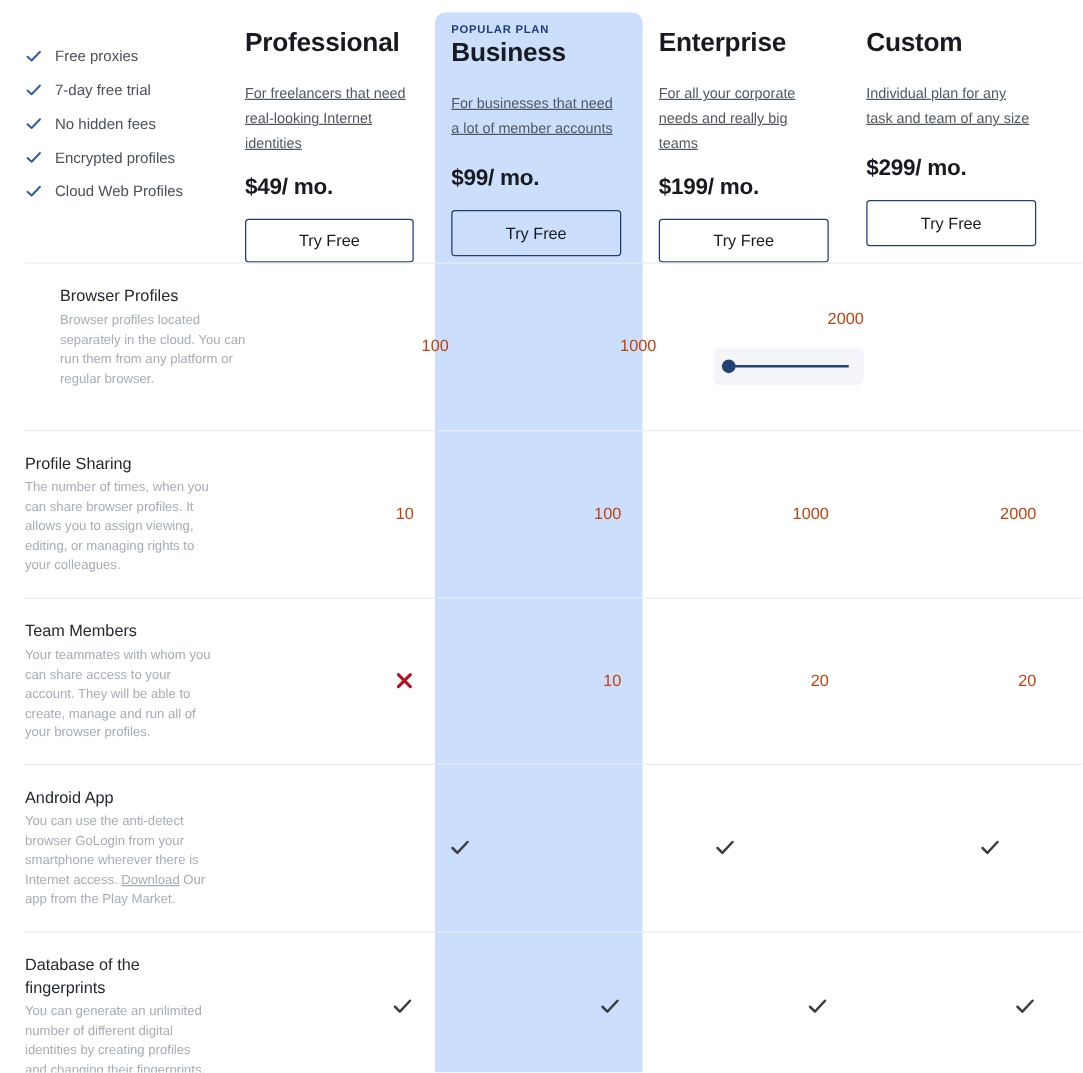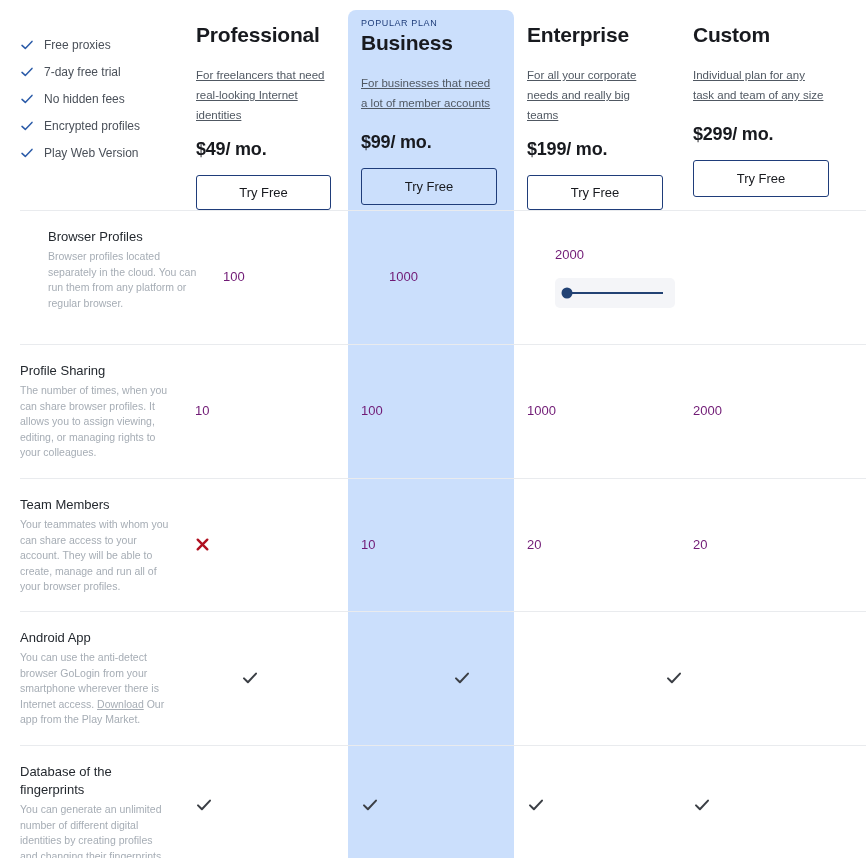--- a/index.html
+++ b/index.html
@@ -90,21 +90,21 @@
   .benefit-label {
     font-size: 12px;
     color: #4a5059;
     line-height: 14px;
     white-space: nowrap;
   }
 
   
   .popular-tag {
     font-size: 9px;
-    font-weight: normal;
+    font-weight: bold;
     letter-spacing: 0.6px;
     color: #1f3d7a;
     margin-top: 18px;
     margin-bottom: 2px;
     text-transform: uppercase;
   }
   .plan-name {
     font-size: 21px;
     font-weight: bold;
     color: #181a1f;
@@ -175,25 +175,25 @@
     font-size: 10.5px;
     color: #a6adb5;
     line-height: 15.5px;
   }
   .feature-desc a {
     color: #a6adb5;
     text-decoration: underline;
   }
   .feature-value {
     display: flex;
-    align-items: flex-start;
+    align-items: flex-end;
     justify-content: center;
     flex-direction: column;
     font-size: 13px;
-    color: #701a75;
+    color: #c2410c;
   }
   .value-num {
     line-height: 18px;
   }
 
   .check-mark svg { display: block; }
   .cross-mark svg { display: block; }
 
   
   .slider-wrap {
@@ -281,21 +281,21 @@
             </span>
             <span class="benefit-label">Encrypted profiles</span>
           </div>
 
           <div class="benefit">
             <span class="benefit-check">
               <svg width="14" height="14" viewBox="0 0 14 14">
                   <path d="M2 7.4 L5.3 10.4 L12 3.4" fill="none" stroke="#2b5ba8" stroke-width="1.5" stroke-linecap="round" stroke-linejoin="round"></path>
                 </svg>
             </span>
-            <span class="benefit-label">Play Web Version</span>
+            <span class="benefit-label">Cloud Web Profiles</span>
           </div>
 
         </div>
       </div>
 
       <div class="cell-plan plan-professional">
         <div class="plan-name no-tag">Professional</div>
         <div class="plan-desc">For freelancers that need real-looking Internet identities</div>
         <div class="plan-price">$49/ mo.</div>
         <button class="try-free-btn">Try Free</button>

